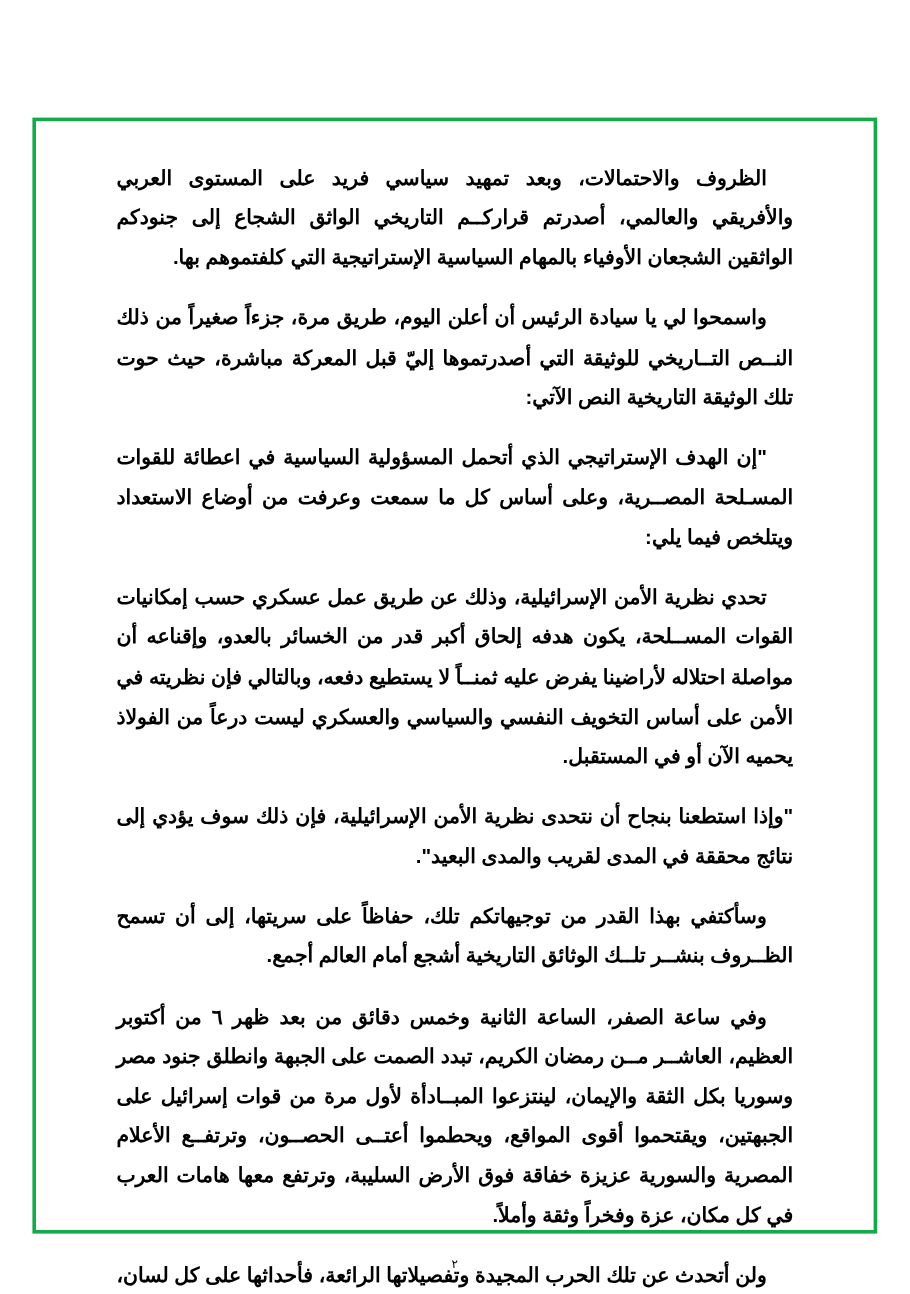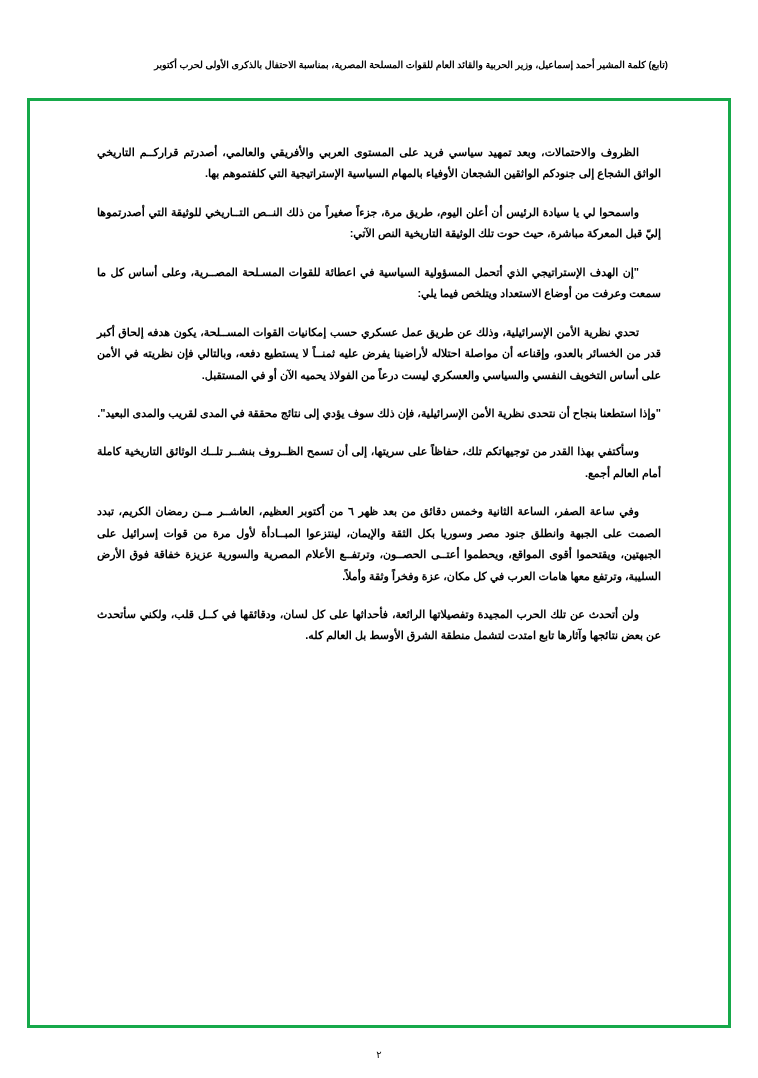--- a/index.html
+++ b/index.html
@@ -45,25 +45,25 @@
     position: absolute;
     top: 130px;
     right: 97px;
     left: 97px;
     direction: rtl;
     text-align: justify;
     text-justify: inter-word;
   }
   .para {
     font-family: "Liberation Sans", sans-serif;
-    font-size: 11px;
+    font-size: 17px;
     font-weight: bold;
     color: #000000;
     line-height: 1.95;
-    margin: 12px 0 17px 0;
+    margin: 2px 0 17px 0;
     text-align: justify;
     text-indent: 22px;
   }
   .para.no-indent {
     text-indent: 0;
   }
   .page-number {
     position: absolute;
     bottom: 18px;
     left: 0;
@@ -72,30 +72,29 @@
     font-family: "Liberation Sans", sans-serif;
     font-size: 10px;
     color: #000000;
   }
 </style>
 </head>
 <body>
 
 <div class="page">
 
-  <div class="header-line">(تابع) كلمة المشير أحمد إسماعيل، وزير الحربية والقائد العام للقوات المسلحة المصرية، بمناسبة الاحتفال بالذكرى الأولى لحرب أكتوبر</div>
 
   <div class="frame"></div>
 
   <div class="content">
     <p class="para">الظروف والاحتمالات، وبعد تمهيد سياسي فريد على المستوى العربي والأفريقي والعالمي، أصدرتم قراركــم التاريخي الواثق الشجاع إلى جنودكم الواثقين الشجعان الأوفياء بالمهام السياسية الإستراتيجية التي كلفتموهم بها.</p>
     <p class="para">واسمحوا لي يا سيادة الرئيس أن أعلن اليوم، طريق مرة، جزءاً صغيراً من ذلك النــص التــاريخي للوثيقة التي أصدرتموها إليّ قبل المعركة مباشرة، حيث حوت تلك الوثيقة التاريخية النص الآتي:</p>
     <p class="para">"إن الهدف الإستراتيجي الذي أتحمل المسؤولية السياسية في اعطائة للقوات المسـلحة المصــرية، وعلى أساس كل ما سمعت وعرفت من أوضاع الاستعداد ويتلخص فيما يلي:</p>
     <p class="para">تحدي نظرية الأمن الإسرائيلية، وذلك عن طريق عمل عسكري حسب إمكانيات القوات المســلحة، يكون هدفه إلحاق أكبر قدر من الخسائر بالعدو، وإقناعه أن مواصلة احتلاله لأراضينا يفرض عليه ثمنــاً لا يستطيع دفعه، وبالتالي فإن نظريته في الأمن على أساس التخويف النفسي والسياسي والعسكري ليست درعاً من الفولاذ يحميه الآن أو في المستقبل.</p>
     <p class="para no-indent">"وإذا استطعنا بنجاح أن نتحدى نظرية الأمن الإسرائيلية، فإن ذلك سوف يؤدي إلى نتائج محققة في المدى لقريب والمدى البعيد".</p>
-    <p class="para">وسأكتفي بهذا القدر من توجيهاتكم تلك، حفاظاً على سريتها، إلى أن تسمح الظــروف بنشــر تلــك الوثائق التاريخية كاملة أمام العالم أجمع.</p>
+    <p class="para">وسأكتفي بهذا القدر من توجيهاتكم تلك، حفاظاً على سريتها، إلى أن تسمح الظــروف بنشــر تلــك الوثائق التاريخية أشجع أمام العالم أجمع.</p>
     <p class="para">وفي ساعة الصفر، الساعة الثانية وخمس دقائق من بعد ظهر ٦ من أكتوبر العظيم، العاشــر مــن رمضان الكريم، تبدد الصمت على الجبهة وانطلق جنود مصر وسوريا بكل الثقة والإيمان، لينتزعوا المبــادأة لأول مرة من قوات إسرائيل على الجبهتين، ويقتحموا أقوى المواقع، ويحطموا أعتــى الحصــون، وترتفــع الأعلام المصرية والسورية عزيزة خفاقة فوق الأرض السليبة، وترتفع معها هامات العرب في كل مكان، عزة وفخراً وثقة وأملاً.</p>
     <p class="para">ولن أتحدث عن تلك الحرب المجيدة وتفصيلاتها الرائعة، فأحداثها على كل لسان، ودقائقها في كــل قلب، ولكني سأتحدث عن بعض نتائجها وآثارها تابع امتدت لتشمل منطقة الشرق الأوسط بل العالم كله.</p>
   </div>
 
   <div class="page-number">٢</div>
 
 </div>
 
 </body></html>

